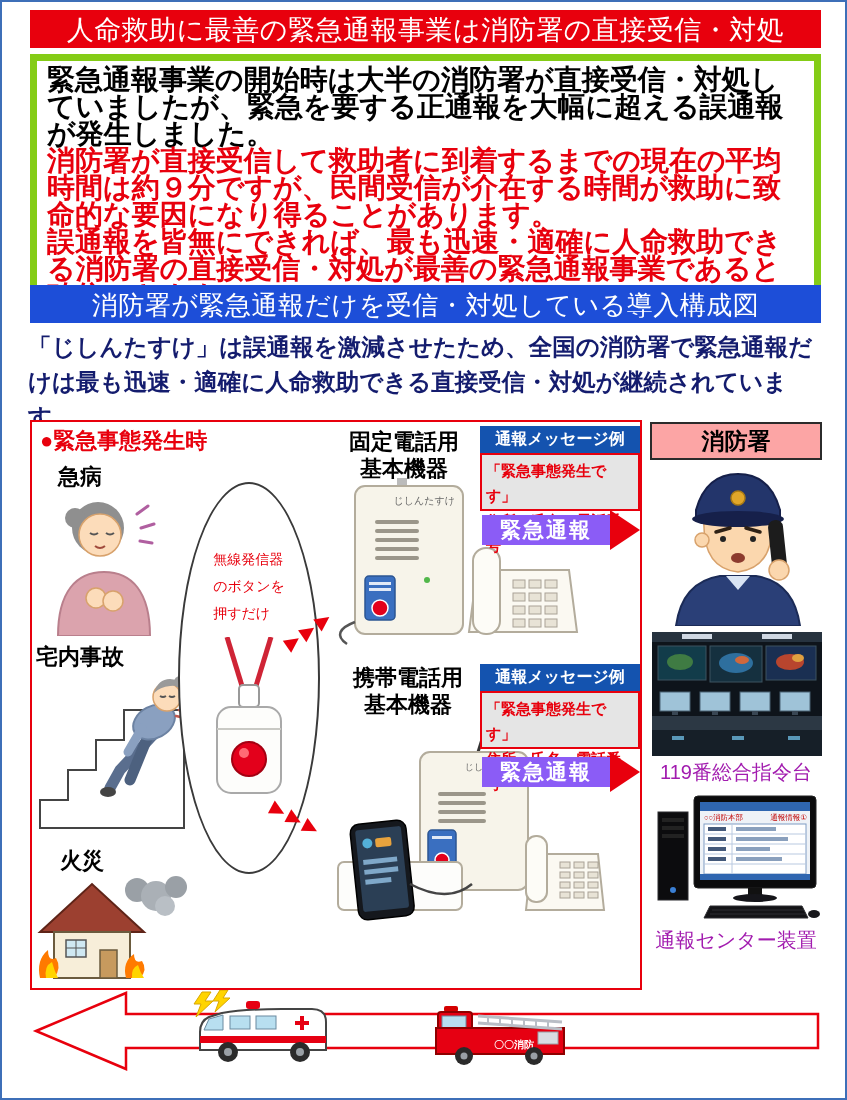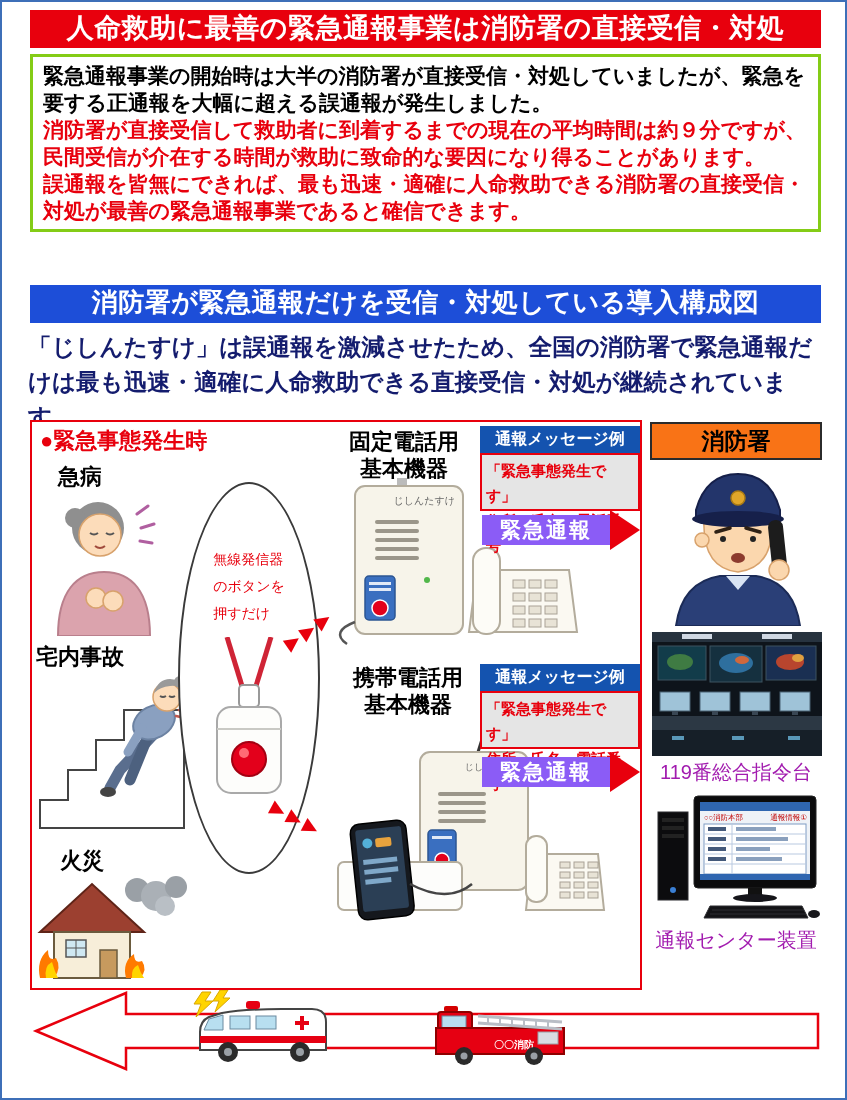--- a/index.html
+++ b/index.html
@@ -2,47 +2,47 @@
 <html><head>
 <meta charset="utf-8">
 <style>
   html,body{margin:0;padding:0;background:#fff;}
   .page{
     position:relative;width:847px;height:1100px;box-sizing:border-box;
     border:2px solid #3e6fb8;background:#fff;overflow:hidden;
     font-family:"Liberation Sans","DejaVu Sans",sans-serif;color:#000;
   }
   .abs{position:absolute;}
-  .banner{display:flex;align-items:flex-start;justify-content:center;color:#fff;font-weight:bold;}
+  .banner{display:flex;align-items:flex-end;justify-content:center;color:#fff;font-weight:normal;}
   .banner-red{background:#e8000d;font-size:27px;letter-spacing:.5px;}
   .banner-blue{background:#1d4ed8;font-size:26px;letter-spacing:.5px;}
   .intro-box{
-    box-sizing:border-box;border:3px solid #84cc16;background:#fff;
-    padding:5px 10px;font-size:21px;font-weight:bold;line-height:27px;
+    box-sizing:border-box;border:7px solid #84cc16;background:#fff;
+    padding:5px 10px;font-size:28px;font-weight:bold;line-height:27px;
   }
   .para-black{color:#000;}
   .para-red{color:#e8000d;}
   .section-lead{color:#141c6e;font-weight:bold;font-size:23.5px;line-height:35px;}
   .diagram-box{box-sizing:border-box;border:2px solid #e8000d;background:#fff;}
   .red-label{color:#e8000d;font-weight:bold;font-size:22px;}
   .black-label{color:#000;font-weight:bold;font-size:22px;}
   .preline{white-space:pre-line;}
   .center{text-align:center;}
   .oval{
     box-sizing:border-box;border:2px solid #3a3a3a;border-radius:50%;
     display:flex;flex-direction:column;align-items:center;padding-top:62px;background:#fff;
   }
   .oval-note{color:#e8000d;font-weight:normal;font-size:14px;line-height:27px;text-align:left;}
   .tri-chain{color:#e8000d;font-size:19px;font-weight:bold;letter-spacing:4px;transform-origin:left center;display:inline-block;}
   .msg-header{background:#1453af;color:#fff;font-weight:bold;font-size:16px;display:flex;align-items:center;justify-content:center;box-sizing:border-box;}
   .msg-box{box-sizing:border-box;border:2px solid #e8000d;background:#e5e5e5;color:#e8000d;font-weight:bold;font-size:15px;line-height:25px;padding:3px 4px;}
   .call-arrow{display:flex;align-items:center;}
   .call-bar{width:128px;height:30px;background:#8b5cf6;color:#fff;font-weight:bold;font-size:21px;display:flex;align-items:center;justify-content:center;letter-spacing:2px;}
   .call-head{width:0;height:0;border-top:20px solid transparent;border-bottom:20px solid transparent;border-left:30px solid #e8000d;}
-  .station-title-box{box-sizing:border-box;border:2px solid #2b2b2b;display:flex;align-items:center;justify-content:center;font-size:23px;font-weight:bold;background:#f97316;}
+  .station-title-box{box-sizing:border-box;border:2px solid #2b2b2b;display:flex;align-items:center;justify-content:center;font-size:23px;font-weight:bold;background:#fca5a5;}
   .photo-caption{font-size:20px;color:#a21caf;text-align:center;}
 </style>
 </head>
 <body>
 
 <div class="page">
 
   <div class="abs banner banner-red" style="left:28px;top:8px;width:791px;height:38px;">
     <span>人命救助に最善の緊急通報事業は消防署の直接受信・対処</span>
   </div>

